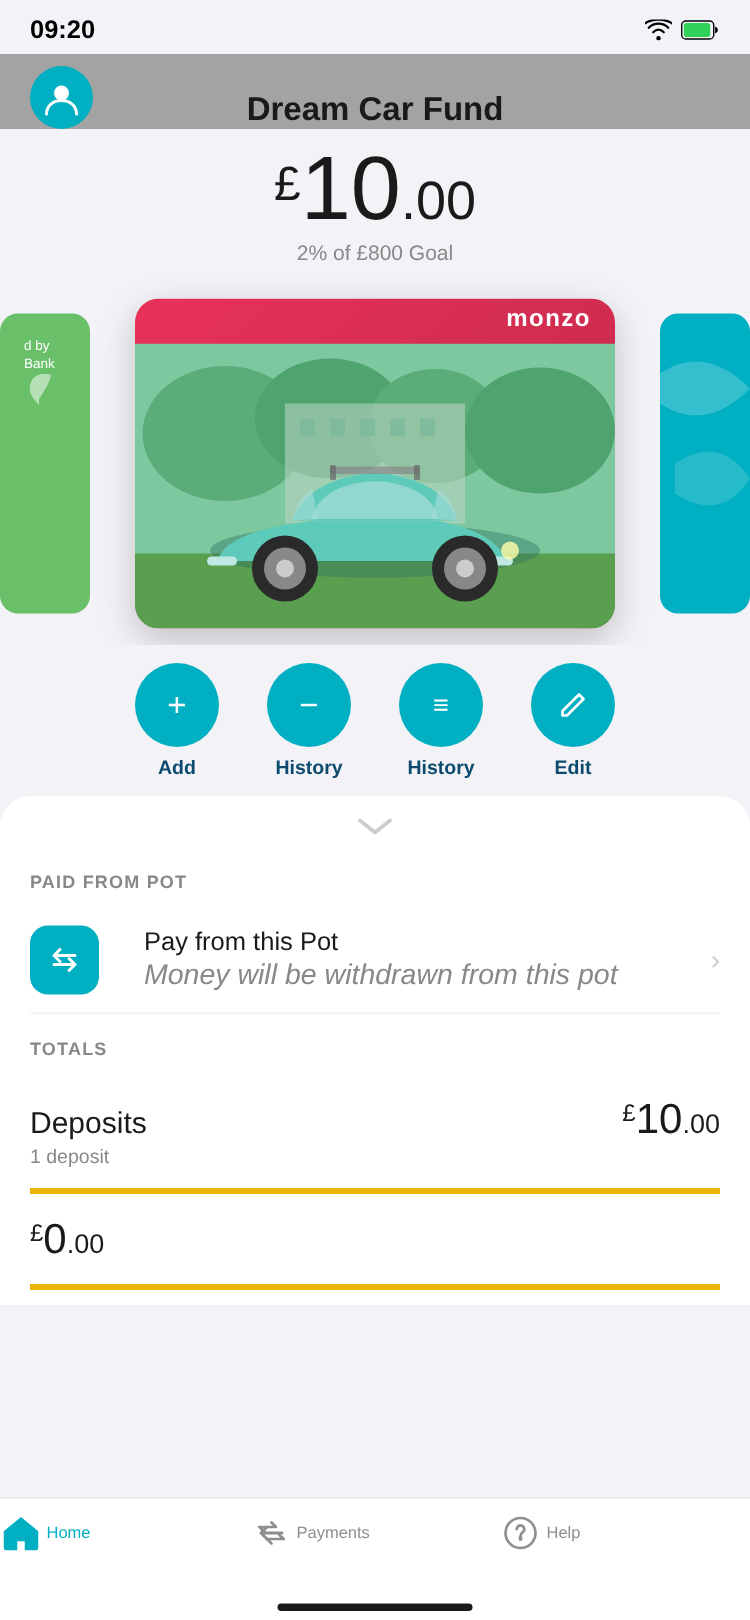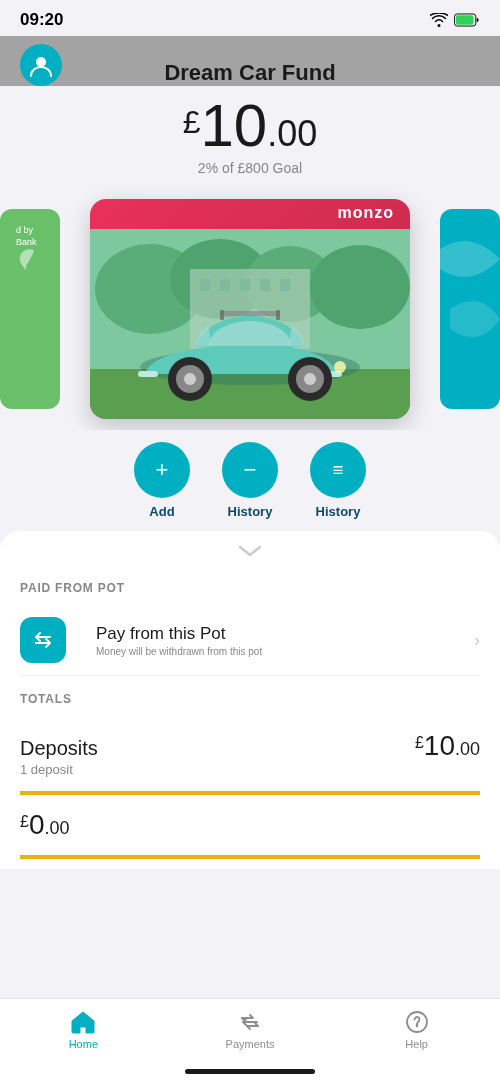--- a/index.html
+++ b/index.html
@@ -225,23 +225,24 @@
     }
     .pot-row-text {
       flex: 1;
     }
     .pot-row-title {
       font-size: 17px;
       font-weight: 500;
       color: #1a1a1a;
     }
     .pot-row-subtitle {
-      font-size: 10px;
+      font-size: 19px;
       color: #888;
       margin-top: 2px;
+      font-style: italic;
     }
     .chevron-right {
       color: #ccc;
       font-size: 18px;
     }
 
     
     .totals-section {
       padding-bottom: 10px;
     }
@@ -291,21 +292,21 @@
       height: 82px;
       background: white;
       border-top: 1px solid #e5e5e5;
       display: flex;
       align-items: flex-start;
       padding-top: 10px;
     }
     .nav-item {
       flex: 1;
       display: flex;
-      flex-direction: column;
+      flex-direction: row;
       align-items: center;
       gap: 3px;
       cursor: pointer;
     }
     .nav-label {
       font-size: 11px;
       font-weight: 500;
     }
     .nav-active .nav-icon,
     .nav-active .nav-label {
@@ -458,20 +459,28 @@
     <span class="action-btn-label">History</span>
   </div>
 
   <div class="action-btn-group">
     <div class="action-btn-circle">
       <span class="action-btn-icon" style="font-size:18px;">≡</span>
     </div>
     <span class="action-btn-label">History</span>
   </div>
 
+  <div class="action-btn-group">
+    <div class="action-btn-circle">
+      <svg width="22" height="22" viewBox="0 0 22 22" fill="none">
+        <path d="M15 4l3 3L7 18H4v-3L15 4z" stroke="white" stroke-width="1.8" stroke-linejoin="round" fill="none"></path>
+      </svg>
+    </div>
+    <span class="action-btn-label">Edit</span>
+  </div>
 </div>
 
 <div style="background:white; border-radius:20px 20px 0 0; margin-top:2px;">
 
   <div class="chevron-divider">
     <svg width="32" height="16" viewBox="0 0 32 16" fill="none">
       <path d="M6 4 L16 12 L26 4" stroke="#ccc" stroke-width="2.5" stroke-linecap="round" stroke-linejoin="round" fill="none"></path>
     </svg>
   </div>
 

